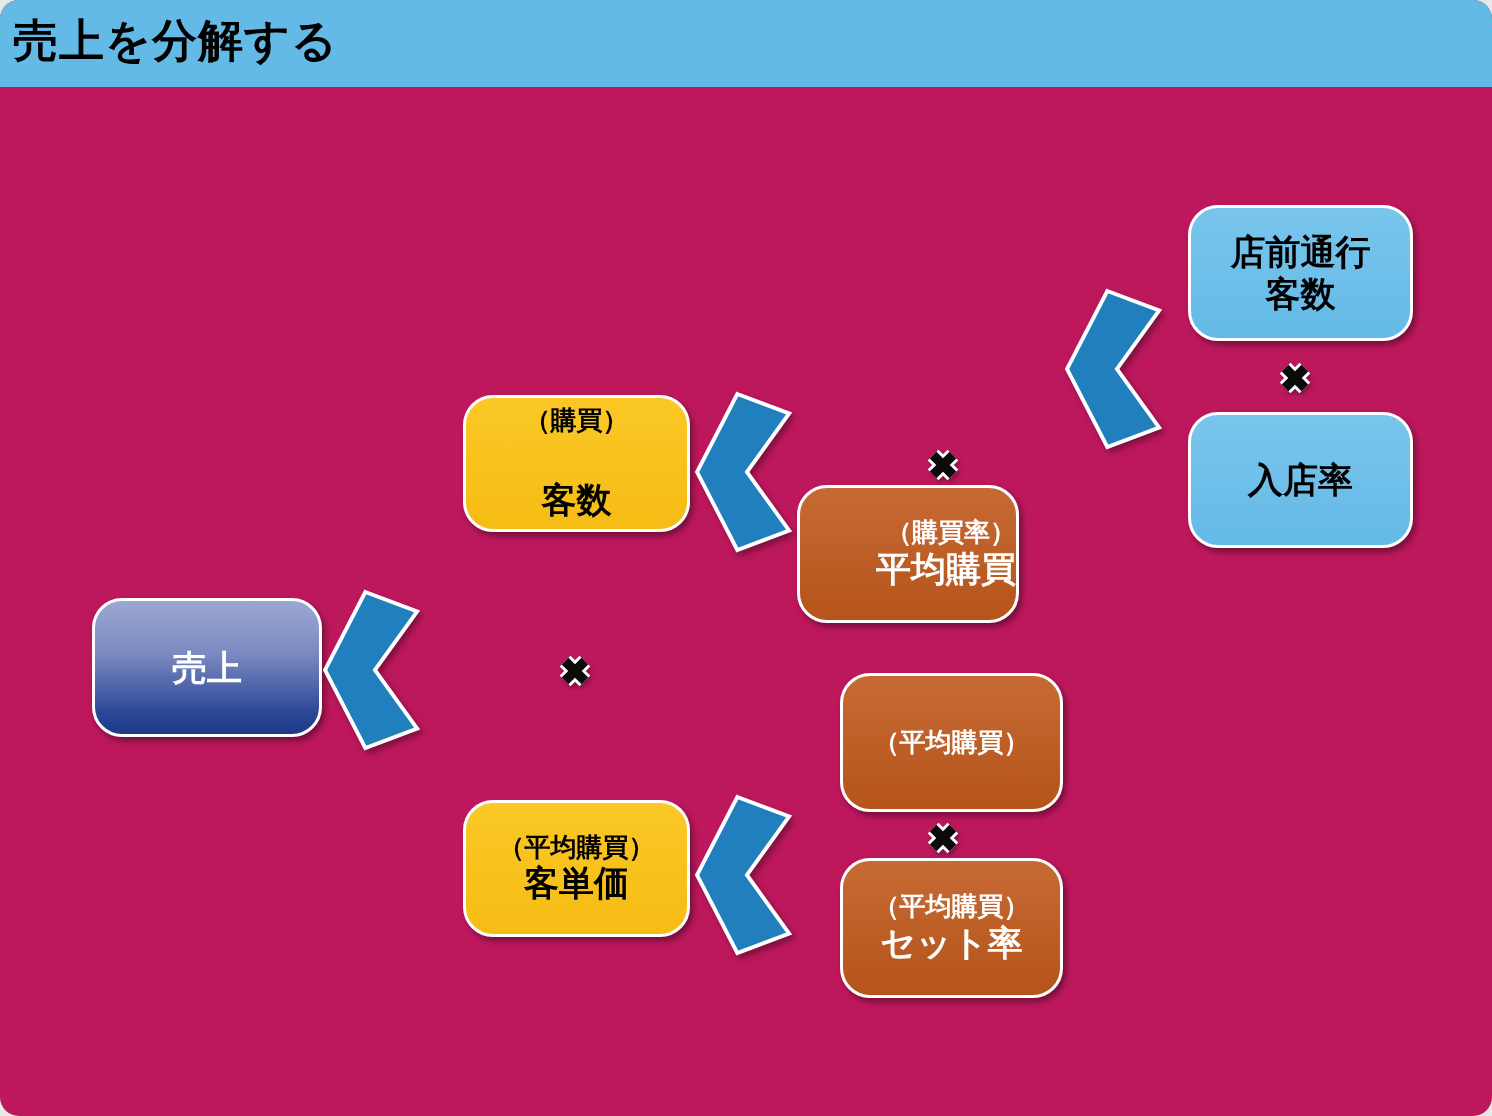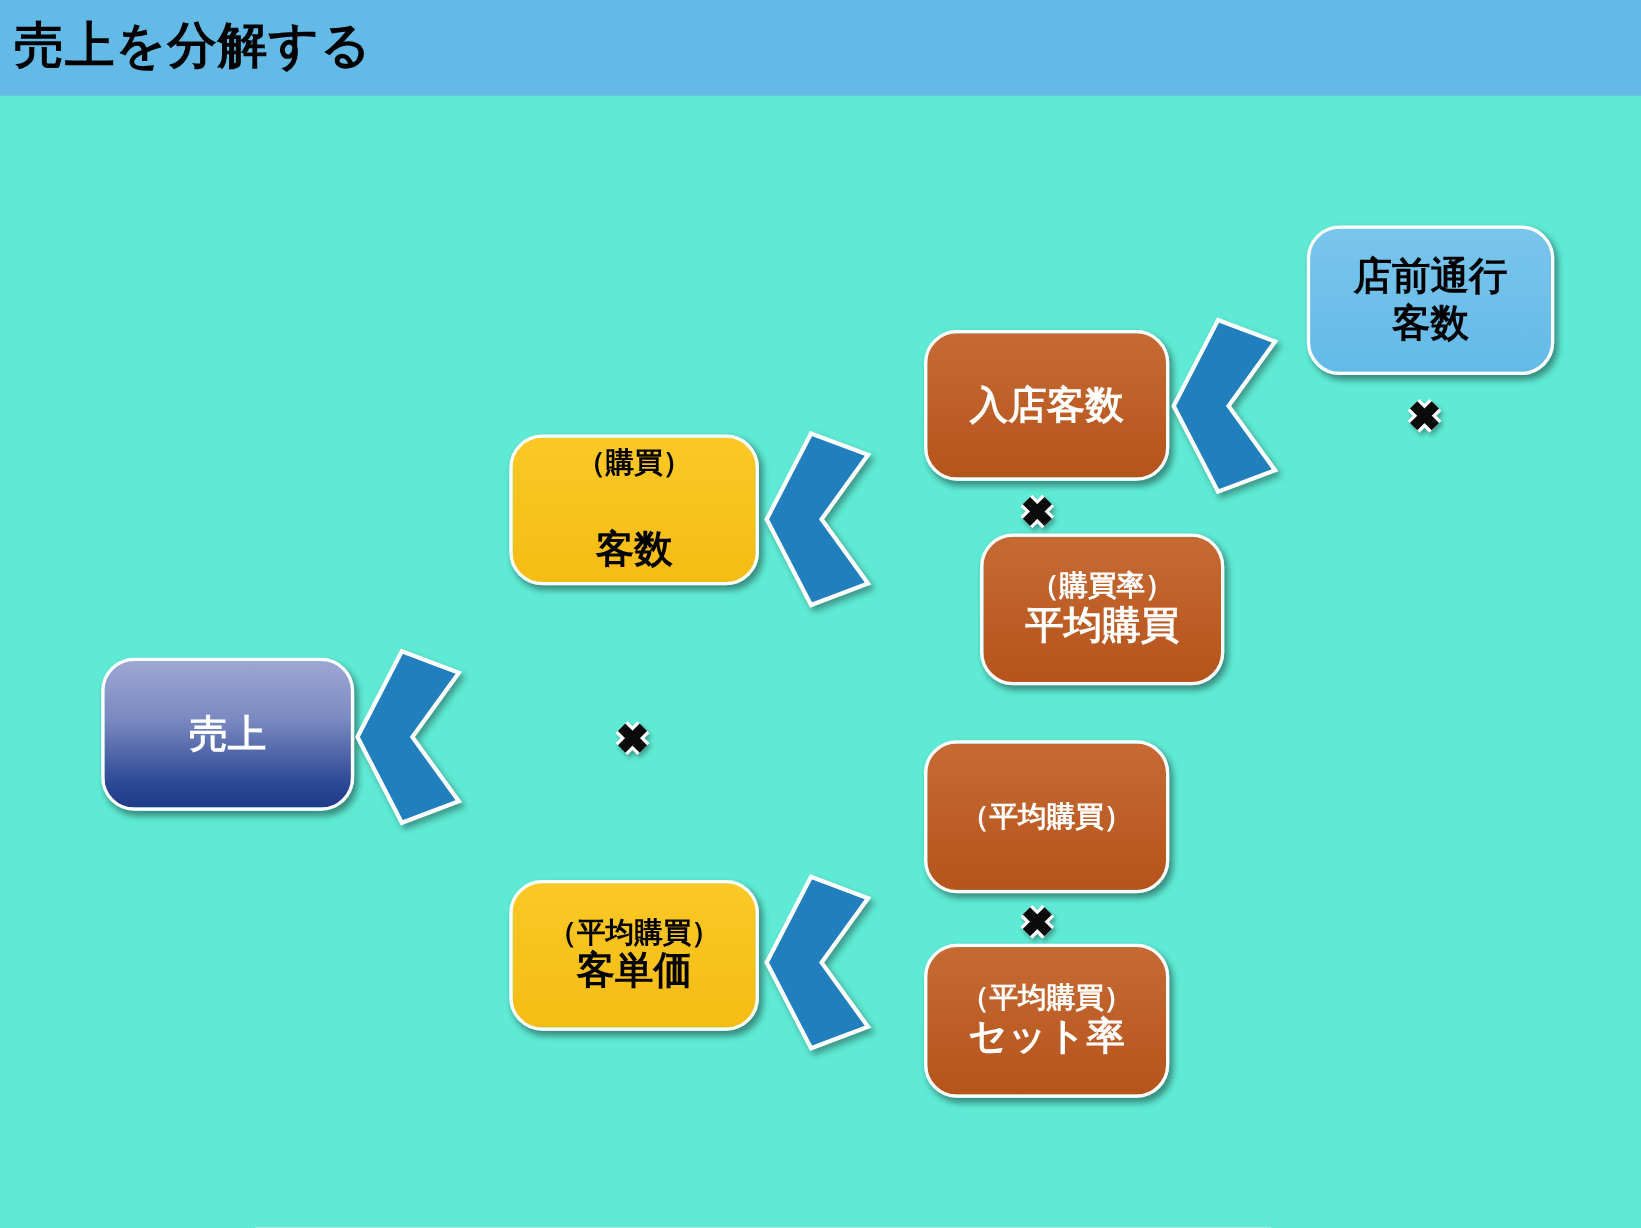--- a/index.html
+++ b/index.html
@@ -1,21 +1,22 @@
 <!DOCTYPE html>
 <html><head>
 <meta charset="utf-8">
 <style>
   html,body{margin:0;padding:0;background:#e8e8e8;}
   .canvas{
     position:relative;
     width:1492px;height:1116px;
-    background:#5eead4;
+    background:#be185d;
     overflow:hidden;
     font-family:"Liberation Sans", sans-serif;
+    border-radius:19px;
   }
   .header-bar{
     position:absolute;left:0;top:0;width:1492px;height:87px;
     background:#64BAE7;
     display:flex;align-items:center;
   }
   .header-title{
     color:#000;font-size:45px;font-weight:bold;
     padding-left:13px;letter-spacing:1px;line-height:1;
     padding-bottom:6px;
@@ -48,21 +49,21 @@
     background:linear-gradient(180deg,#C66A34 0%,#B5541B 100%);
     color:#ffffff;
   }
   .node.blue{
     background:linear-gradient(180deg,#79C5EC 0%,#64BAE7 100%);
     color:#000000;
   }
   .node.kyakusu{left:463px;top:395px;width:227px;height:137px;gap:43px;}
   .node.kyakutanka{left:463px;top:800px;width:227px;height:137px;}
   .node.nyuten-kyakusu{left:840px;top:300px;width:223px;height:137px;}
-  .node.okaiage{left:891px;top:485px;width:222px;height:138px;}
+  .node.okaiage{left:797px;top:485px;width:222px;height:138px;align-items:flex-end;}
   .node.itten-tanka{left:840px;top:673px;width:223px;height:139px;}
   .node.setto-ritsu{left:840px;top:858px;width:223px;height:140px;}
   .node.tenmae{left:1188px;top:205px;width:225px;height:136px;}
   .node.nyuten-ritsu{left:1188px;top:412px;width:225px;height:136px;}
   .chevron{
     position:absolute;width:96px;height:156px;
     filter:drop-shadow(3px 4px 3px rgba(0,0,0,0.35));
   }
   .chevron svg{width:100%;height:100%;overflow:visible;}
   .chev-sales{left:325px;top:592px;}
@@ -95,43 +96,43 @@
   <div class="node yellow kyakusu">
     <div class="sub">（購買）</div>
     <div class="main">客数</div>
   </div>
 
   <div class="node yellow kyakutanka">
     <div class="sub">（平均購買）</div>
     <div class="main">客単価</div>
   </div>
 
-  <div class="node orange nyuten-kyakusu">
-    <div class="main">入店客数</div>
-  </div>
 
   <div class="node orange okaiage">
     <div class="sub">（購買率）</div>
     <div class="main">平均購買</div>
   </div>
 
   <div class="node orange itten-tanka">
     <div class="sub">（平均購買）</div>
   </div>
 
   <div class="node orange setto-ritsu">
     <div class="sub">（平均購買）</div>
     <div class="main">セット率</div>
   </div>
 
   <div class="node blue tenmae">
     <div class="main">店前通行</div>
     <div class="main">客数</div>
   </div>
 
+  <div class="node blue nyuten-ritsu">
+    <div class="main">入店率</div>
+  </div>
 
   <div class="chevron chev-sales">
     <svg viewBox="0 0 100 160" preserveAspectRatio="none">
       <polygon points="42,0 96,20 52,80 96,140 42,160 0,80" fill="#217FBE" stroke="#ffffff" stroke-width="4" stroke-linejoin="miter"></polygon>
     </svg>
   </div>
   <div class="chevron chev-kyakusu">
     <svg viewBox="0 0 100 160" preserveAspectRatio="none">
       <polygon points="42,0 96,20 52,80 96,140 42,160 0,80" fill="#217FBE" stroke="#ffffff" stroke-width="4" stroke-linejoin="miter"></polygon>
     </svg>

